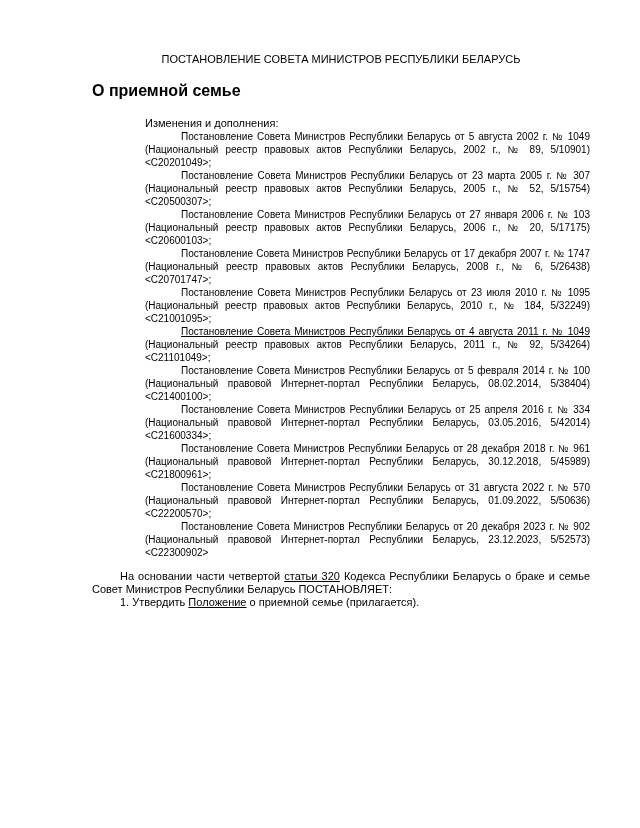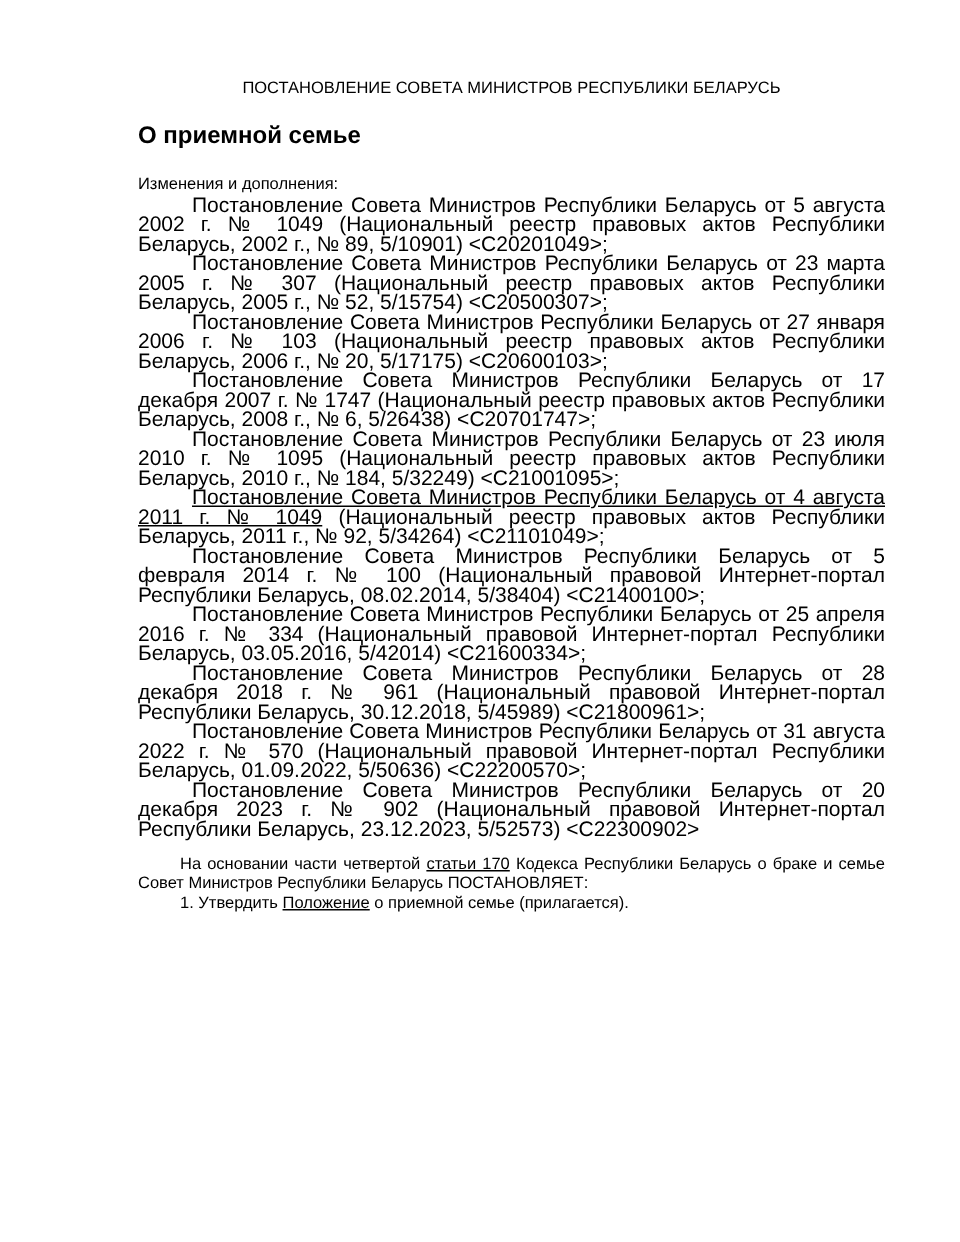--- a/index.html
+++ b/index.html
@@ -27,29 +27,30 @@
     line-height: 14px;
     margin-bottom: 18px;
   }
   .doc-heading {
     font-size: 16px;
     font-weight: bold;
     line-height: 14px;
     margin: 0 0 19px 0;
   }
   .amendments {
+    margin-left: 53px;
   }
   .amendments-label {
     font-size: 11px;
     line-height: 13px;
     margin: 0;
   }
   p.amendment {
     margin: 0;
-    font-size: 14px;
+    font-size: 10px;
     line-height: 13px;
     text-align: justify;
     text-indent: 36px;
   }
   p.closing {
     margin: 0;
     font-size: 11px;
     line-height: 13px;
     text-align: justify;
     text-indent: 28px;
@@ -85,17 +86,17 @@
         <p class="amendment"><a class="doc-link">Постановление Совета Министров Республики Беларусь от 4 августа 2011 г. № 1049</a><span> (Национальный реестр правовых актов Республики Беларусь, 2011 г., № 92, 5/34264) &lt;C21101049&gt;;</span></p>
         <p class="amendment"><span>Постановление Совета Министров Республики Беларусь от 5 февраля 2014 г. № 100 (Национальный правовой Интернет-портал Республики Беларусь, 08.02.2014, 5/38404) &lt;C21400100&gt;;</span></p>
         <p class="amendment"><span>Постановление Совета Министров Республики Беларусь от 25 апреля 2016 г. № 334 (Национальный правовой Интернет-портал Республики Беларусь, 03.05.2016, 5/42014) &lt;C21600334&gt;;</span></p>
         <p class="amendment"><span>Постановление Совета Министров Республики Беларусь от 28 декабря 2018 г. № 961 (Национальный правовой Интернет-портал Республики Беларусь, 30.12.2018, 5/45989) &lt;C21800961&gt;;</span></p>
         <p class="amendment"><span>Постановление Совета Министров Республики Беларусь от 31 августа 2022 г. № 570 (Национальный правовой Интернет-портал Республики Беларусь, 01.09.2022, 5/50636) &lt;C22200570&gt;;</span></p>
         <p class="amendment"><span>Постановление Совета Министров Республики Беларусь от 20 декабря 2023 г. № 902 (Национальный правовой Интернет-портал Республики Беларусь, 23.12.2023, 5/52573) &lt;C22300902&gt;</span></p>
       </div>
   </div>
 
   <div class="closing-block">
-    <p class="closing"><span>На основании части четвертой </span><a class="doc-link">статьи 170</a><span> Кодекса Республики Беларусь о браке и семье Совет Министров Республики Беларусь ПОСТАНОВЛЯЕТ:</span></p>
+    <p class="closing"><span>На основании части четвертой </span><a class="doc-link">статьи 320</a><span> Кодекса Республики Беларусь о браке и семье Совет Министров Республики Беларусь ПОСТАНОВЛЯЕТ:</span></p>
     <p class="closing"><span>1. Утвердить </span><a class="doc-link">Положение</a><span> о приемной семье (прилагается).</span></p>
   </div>
 
 </div>
 
 </body></html>

